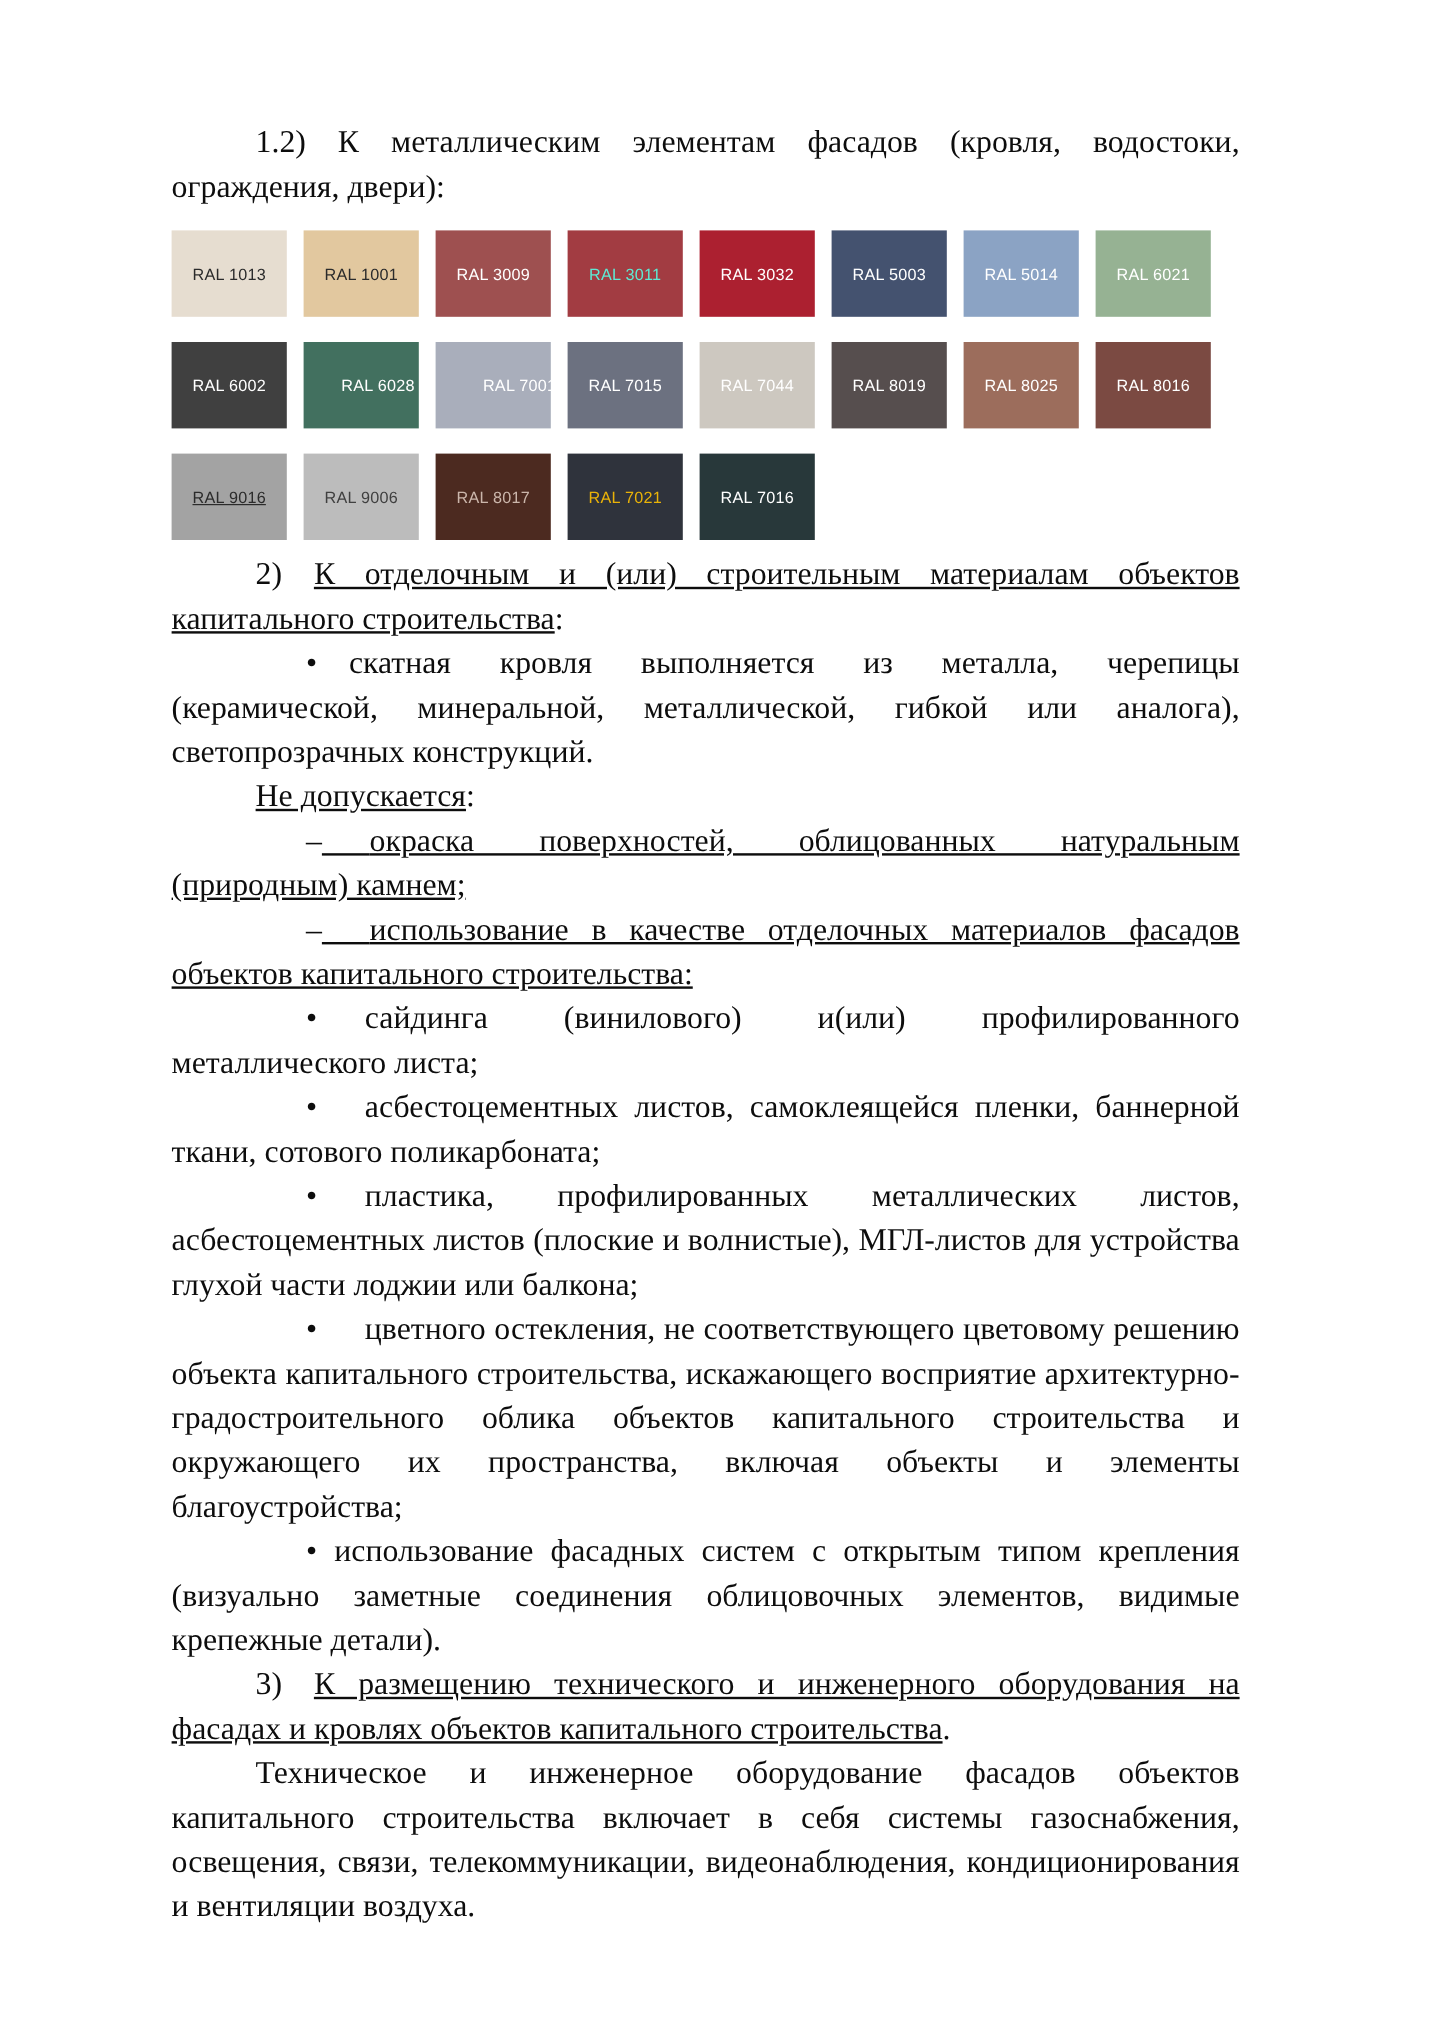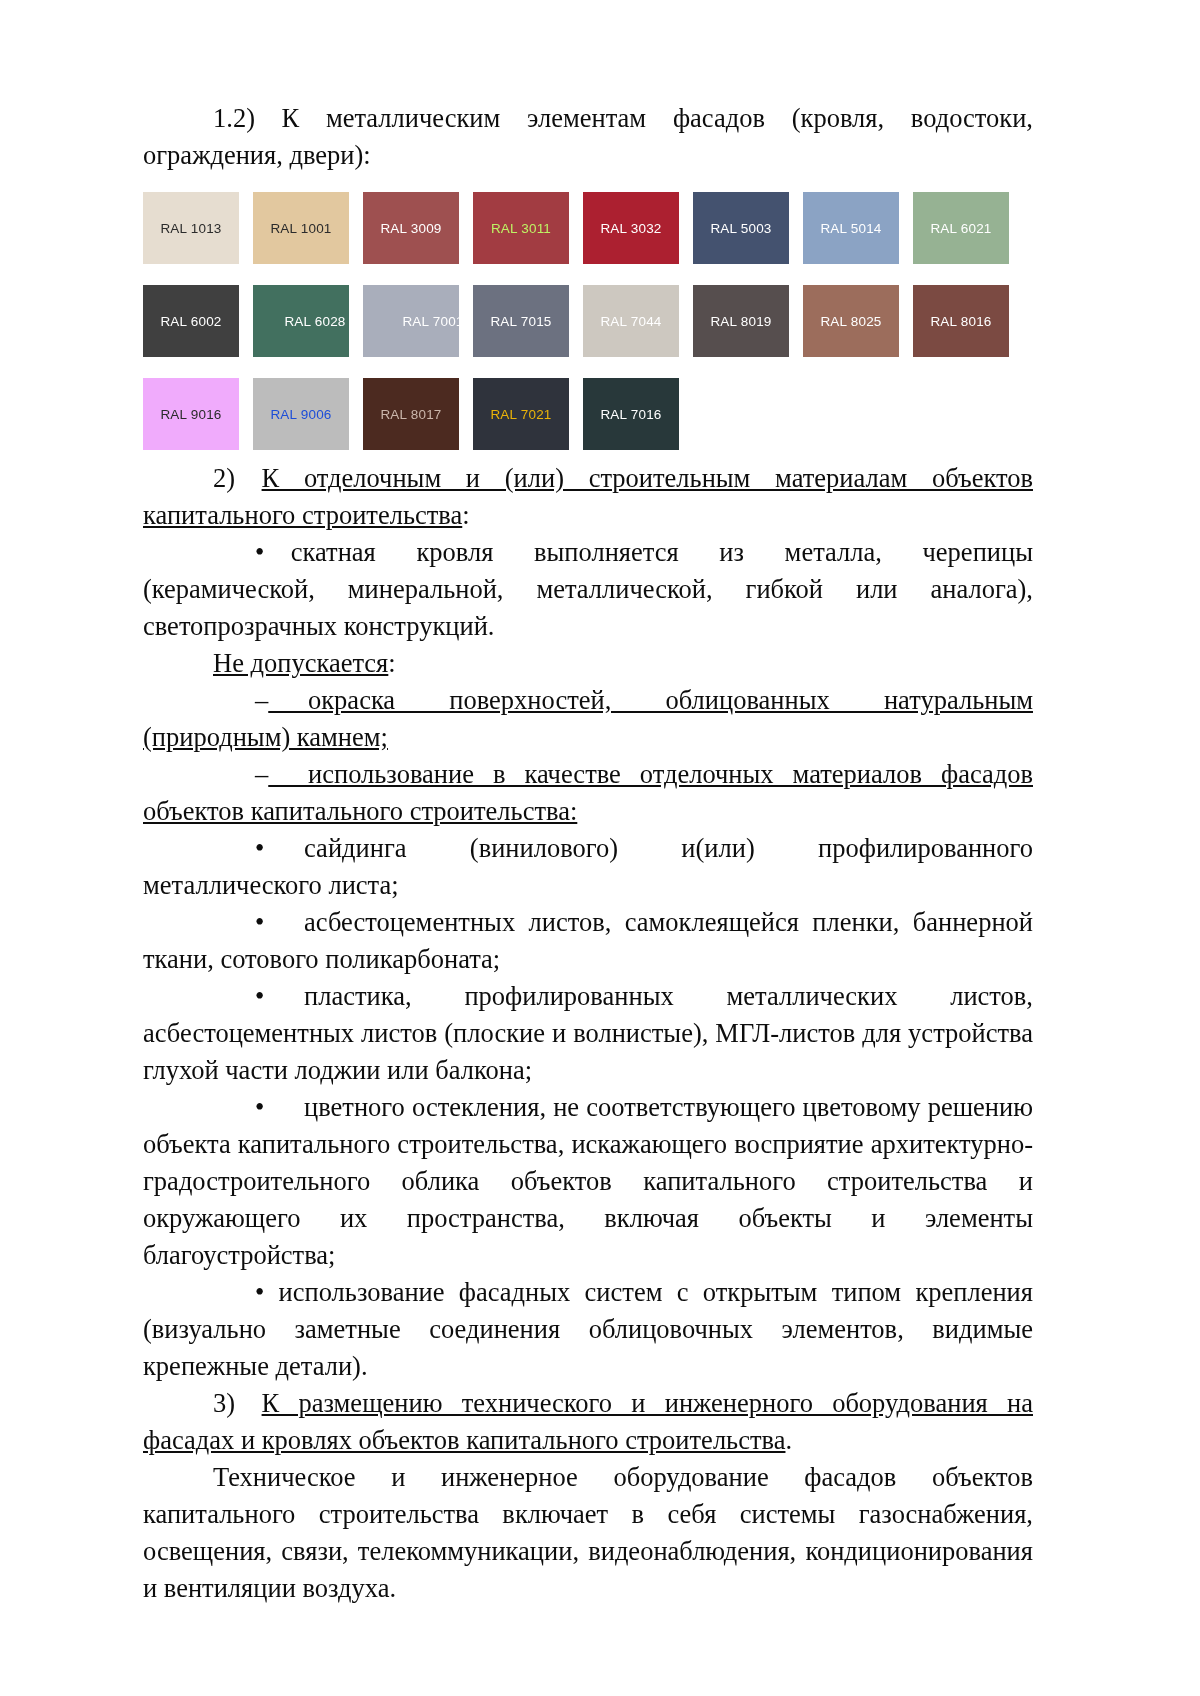--- a/index.html
+++ b/index.html
@@ -95,21 +95,21 @@
       <div class="swatch-row">
         <div class="swatch" id="s0-0" style="background-color: rgb(230, 221, 208); color: rgb(43, 43, 43);">
             <span class="swatch-label">RAL 1013</span>
           </div>
         <div class="swatch" id="s0-1" style="background-color: rgb(226, 200, 159); color: rgb(43, 43, 43);">
             <span class="swatch-label">RAL 1001</span>
           </div>
         <div class="swatch" id="s0-2" style="background-color: rgb(158, 80, 80); color: rgb(255, 255, 255);">
             <span class="swatch-label">RAL 3009</span>
           </div>
-        <div class="swatch" id="s0-3" style="background-color: rgb(162, 60, 66); color: #bef264;">
+        <div class="swatch" id="s0-3" style="background-color: rgb(162, 60, 66); color: #5eead4;">
             <span class="swatch-label">RAL 3011</span>
           </div>
         <div class="swatch" id="s0-4" style="background-color: rgb(172, 32, 48); color: rgb(255, 255, 255);">
             <span class="swatch-label">RAL 3032</span>
           </div>
         <div class="swatch" id="s0-5" style="background-color: rgb(68, 82, 111); color: rgb(255, 255, 255);">
             <span class="swatch-label">RAL 5003</span>
           </div>
         <div class="swatch" id="s0-6" style="background-color: rgb(139, 163, 196); color: rgb(255, 255, 255);">
             <span class="swatch-label">RAL 5014</span>
@@ -144,24 +144,24 @@
             <span class="swatch-label">RAL 8025</span>
           </div>
         <div class="swatch" id="s1-7" style="background-color: rgb(123, 74, 66); color: rgb(255, 255, 255);">
             <span class="swatch-label">RAL 8016</span>
           </div>
       </div>
 
       <div class="spacer-14"></div>
 
       <div class="swatch-row">
-        <div class="swatch" id="s2-0" style="background-color: #f0abfc; color: rgb(43, 43, 43);">
+        <div class="swatch" id="s2-0" style="background-color: #a3a3a3; color: rgb(43, 43, 43); text-decoration: underline;">
             <span class="swatch-label">RAL 9016</span>
           </div>
-        <div class="swatch" id="s2-1" style="background-color: rgb(188, 188, 188); color: #1d4ed8;">
+        <div class="swatch" id="s2-1" style="background-color: rgb(188, 188, 188); color: #404040;">
             <span class="swatch-label">RAL 9006</span>
           </div>
         <div class="swatch" id="s2-2" style="background-color: rgb(76, 42, 32); color: rgb(203, 182, 171);">
             <span class="swatch-label">RAL 8017</span>
           </div>
         <div class="swatch" id="s2-3" style="background-color: rgb(47, 51, 60); color: #eab308;">
             <span class="swatch-label">RAL 7021</span>
           </div>
         <div class="swatch" id="s2-4" style="background-color: rgb(40, 56, 58); color: rgb(255, 255, 255);">
             <span class="swatch-label">RAL 7016</span>

